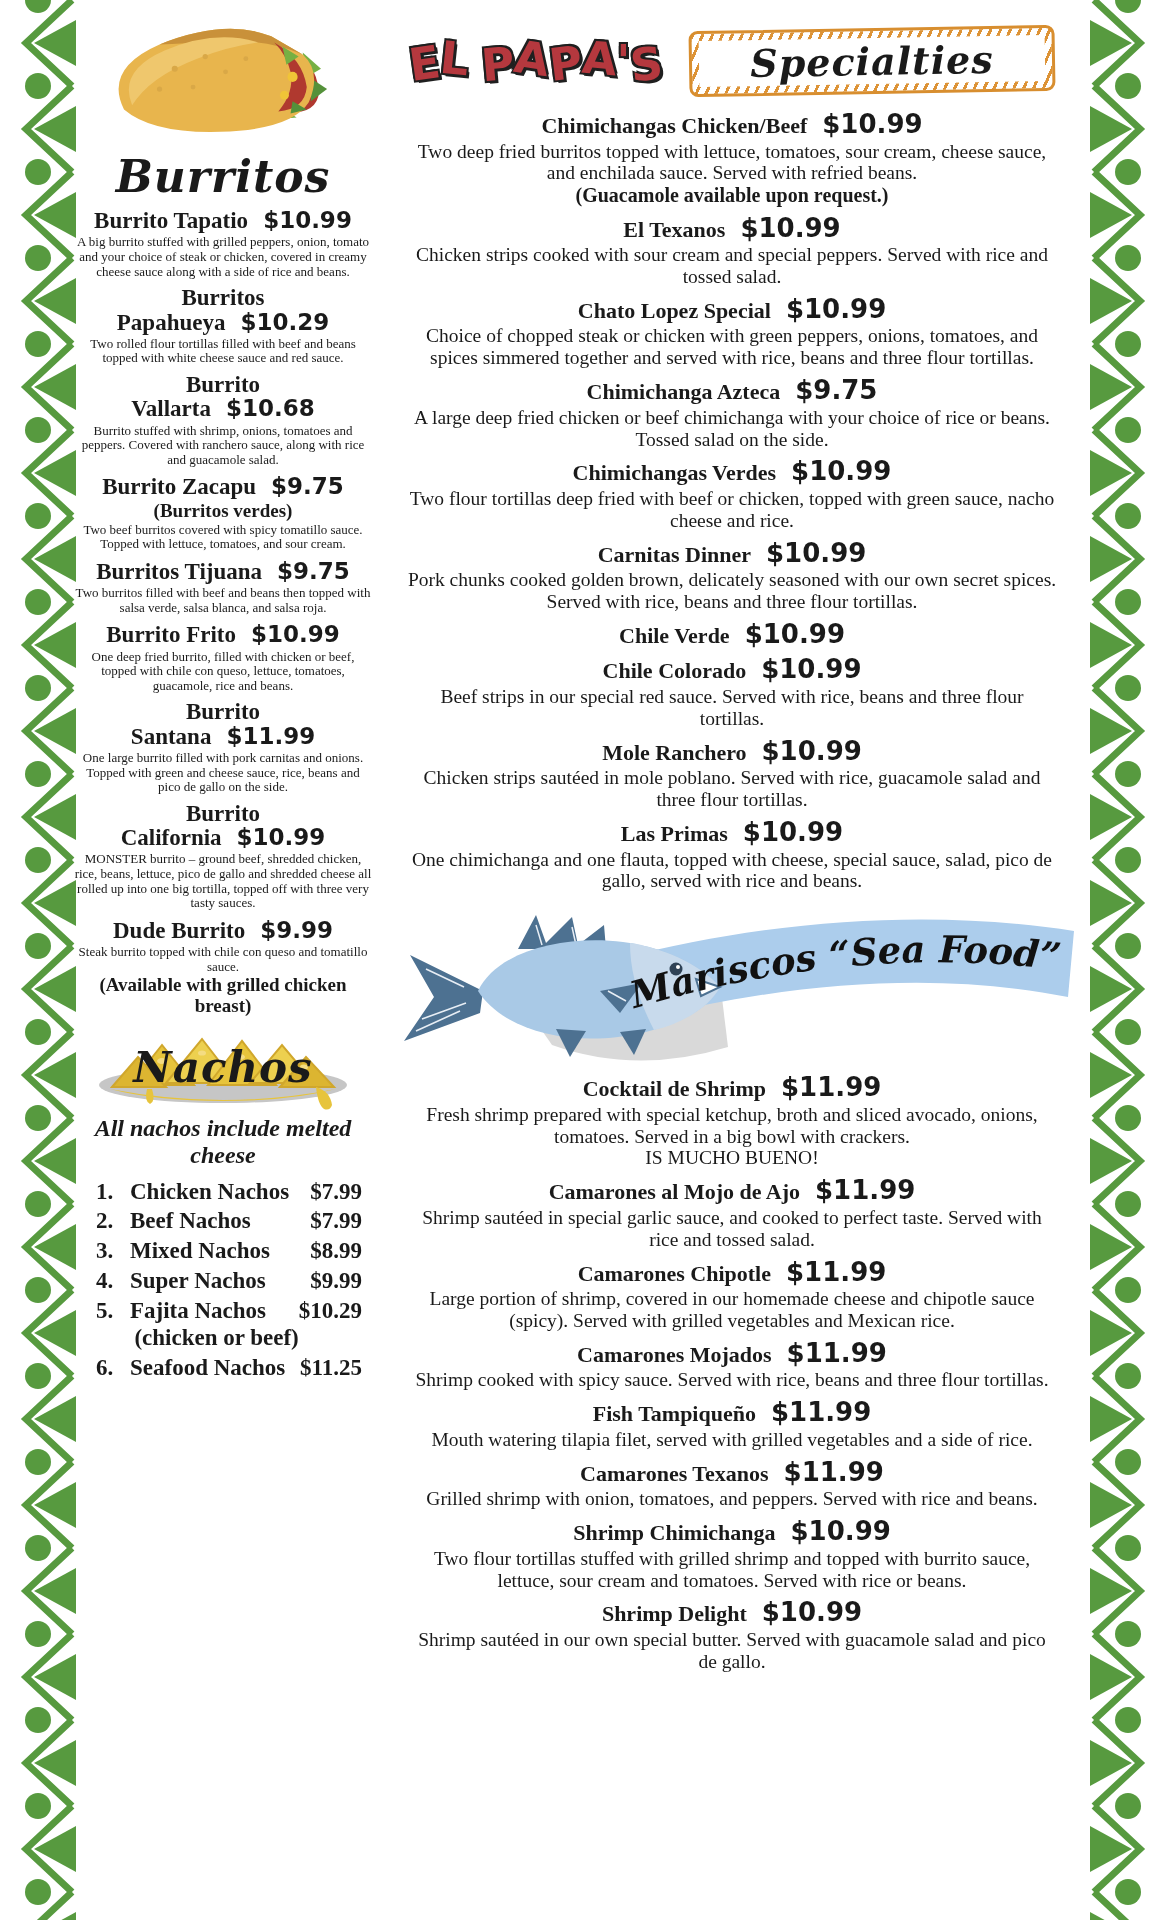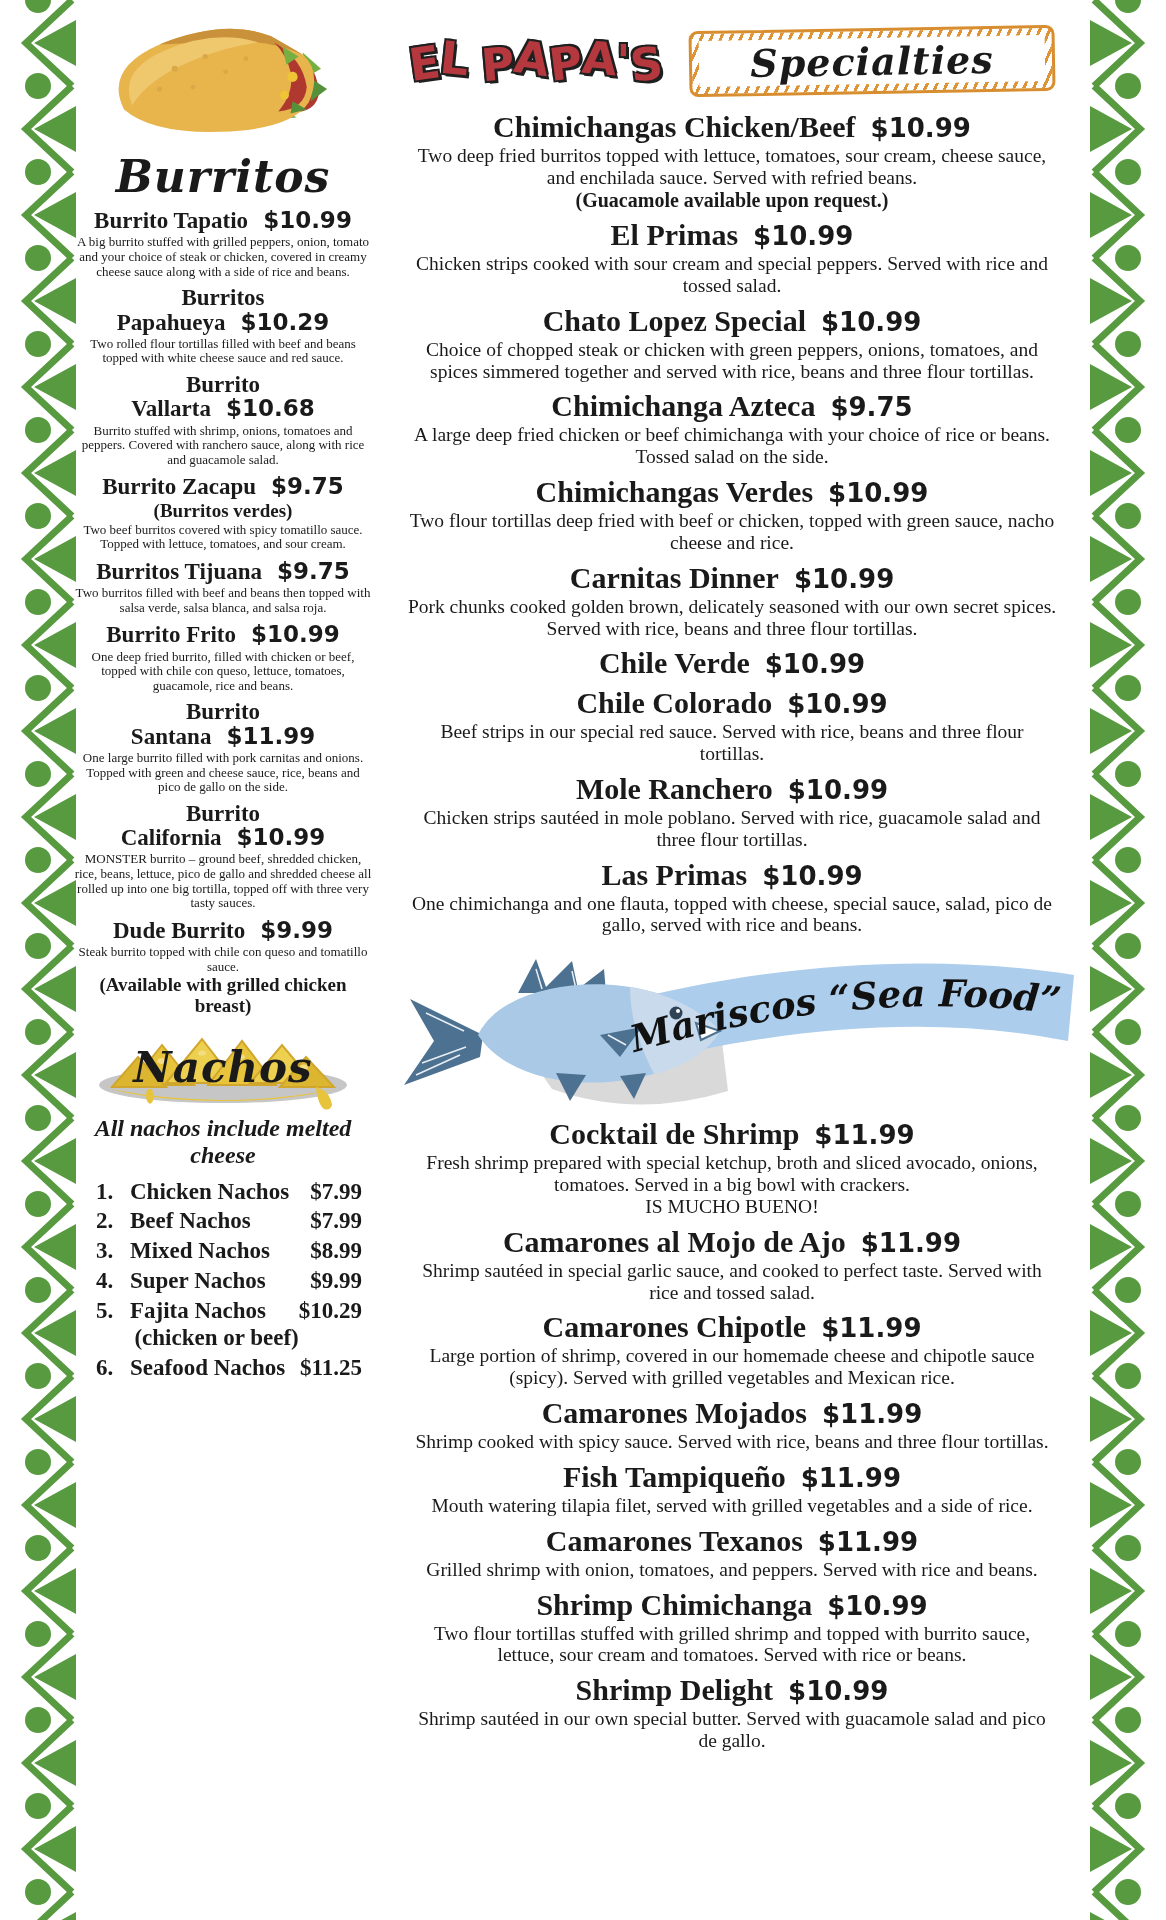--- a/index.html
+++ b/index.html
@@ -19,21 +19,21 @@
   .script{font-family:"DejaVu Serif", serif;font-style:italic;font-weight:bold;letter-spacing:1px;}
 
   .section-title{font-size:44px;line-height:1.05;margin:2px 0 8px;}
 
   
   .mitem{margin-bottom:7px;}
   .l1{line-height:1.02;}
   .nameline{line-height:1.1;}
   .iname{font-weight:bold;}
   .lcol .l1,.lcol .iname{font-size:23px;}
-  .rcol .l1,.rcol .iname{font-size:30px;}
+  .rcol .l1,.rcol .iname{font-size:22px;}
   .iprice{font-family:"DejaVu Sans", sans-serif;font-weight:bold;margin-left:15px;}
   .lcol .iprice{font-size:23px;}
   .rcol .iprice{font-size:26px;}
   .idesc{font-size:13px;line-height:1.12;margin-top:2px;}
   .rcol .idesc{font-size:19.5px;max-width:650px;margin-left:auto;margin-right:auto;}
   .iextra{font-size:19.5px;line-height:1.12;}
   .isub,.inote{font-weight:bold;font-size:19px;line-height:1.12;}
   .rcol .isub,.rcol .inote{font-size:20px;}
 
   
@@ -268,21 +268,21 @@
       <div class="mitem">
 
     <div class="nameline"><span class="iname">Chimichangas Chicken/Beef</span><span class="iprice">$10.99</span></div>
 
     <div class="idesc">Two deep fried burritos topped with lettuce, tomatoes, sour cream, cheese sauce, and enchilada sauce. Served with refried beans.</div>
 
     <div class="inote">(Guacamole available upon request.)</div>
   </div>
       <div class="mitem">
 
-    <div class="nameline"><span class="iname">El Primas</span><span class="iprice">$10.99</span></div>
+    <div class="nameline"><span class="iname">El Texanos</span><span class="iprice">$10.99</span></div>
 
     <div class="idesc">Chicken strips cooked with sour cream and special peppers. Served with rice and tossed salad.</div>
 
   </div>
       <div class="mitem">
 
     <div class="nameline"><span class="iname">Chato Lopez Special</span><span class="iprice">$10.99</span></div>
 
     <div class="idesc">Choice of chopped steak or chicken with green peppers, onions, tomatoes, and spices simmered together and served with rice, beans and three flour tortillas.</div>
 

